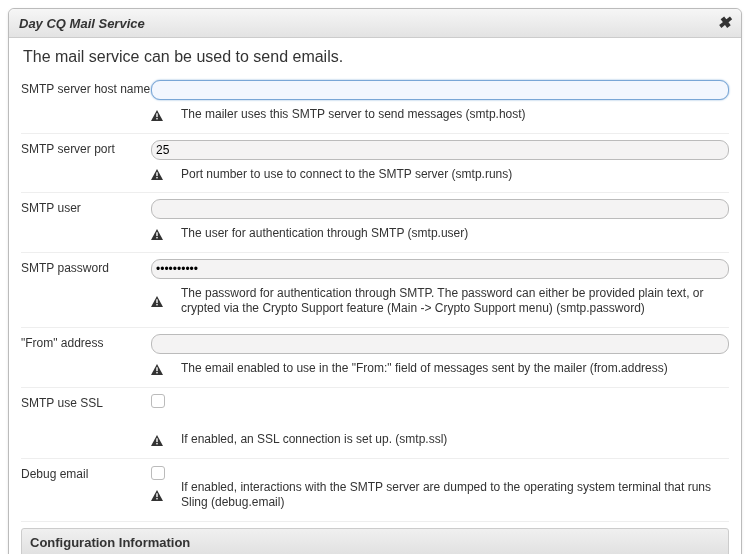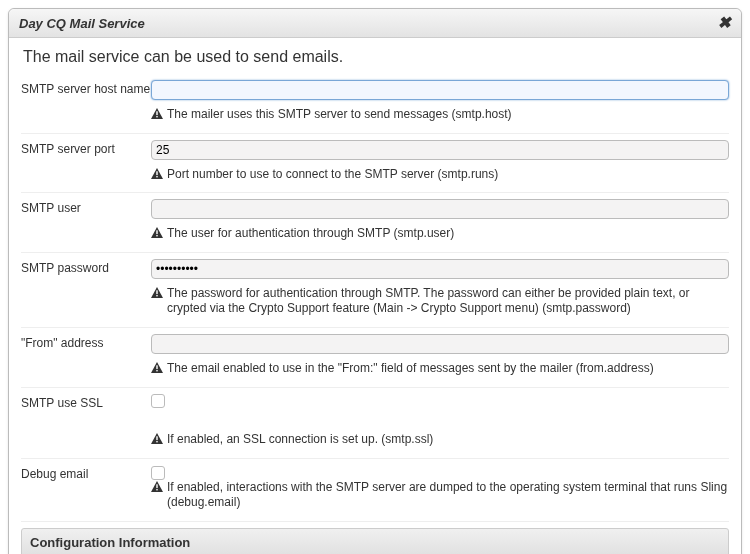--- a/index.html
+++ b/index.html
@@ -54,21 +54,21 @@
     width: 130px;
     flex-shrink: 0;
     padding-top: 2px;
   }
   .form-field {
     flex: 1;
   }
   .txt {
     width: 100%;
     border: 1px solid #bbb;
-    border-radius: 4px;
+    border-radius: 9px;
     background: #f4f3f3;
     padding: 2px 4px;
     font-size: 12px;
     font-family: inherit;
     height: 20px;
     resize: none;
   }
   .txt.focused {
     background: #f3f7fe;
     border-color: #7aa7d6;
@@ -80,22 +80,22 @@
     border: 1px solid #bbb;
     border-radius: 3px;
     background: #fff;
     display: inline-block;
     vertical-align: middle;
   }
   .help {
     margin-top: 4px;
     font-size: 12px;
     display: flex;
-    align-items: flex-start;
-    gap: 4px;
+    align-items: center;
+    gap: 18px;
     line-height: 1.3;
   }
   .warn-icon {
     flex-shrink: 0;
     width: 12px;
     height: 11px;
     margin-top: 1px;
   }
   .section-header {
     background: linear-gradient(#f0f0f0, #e0e0e0);

